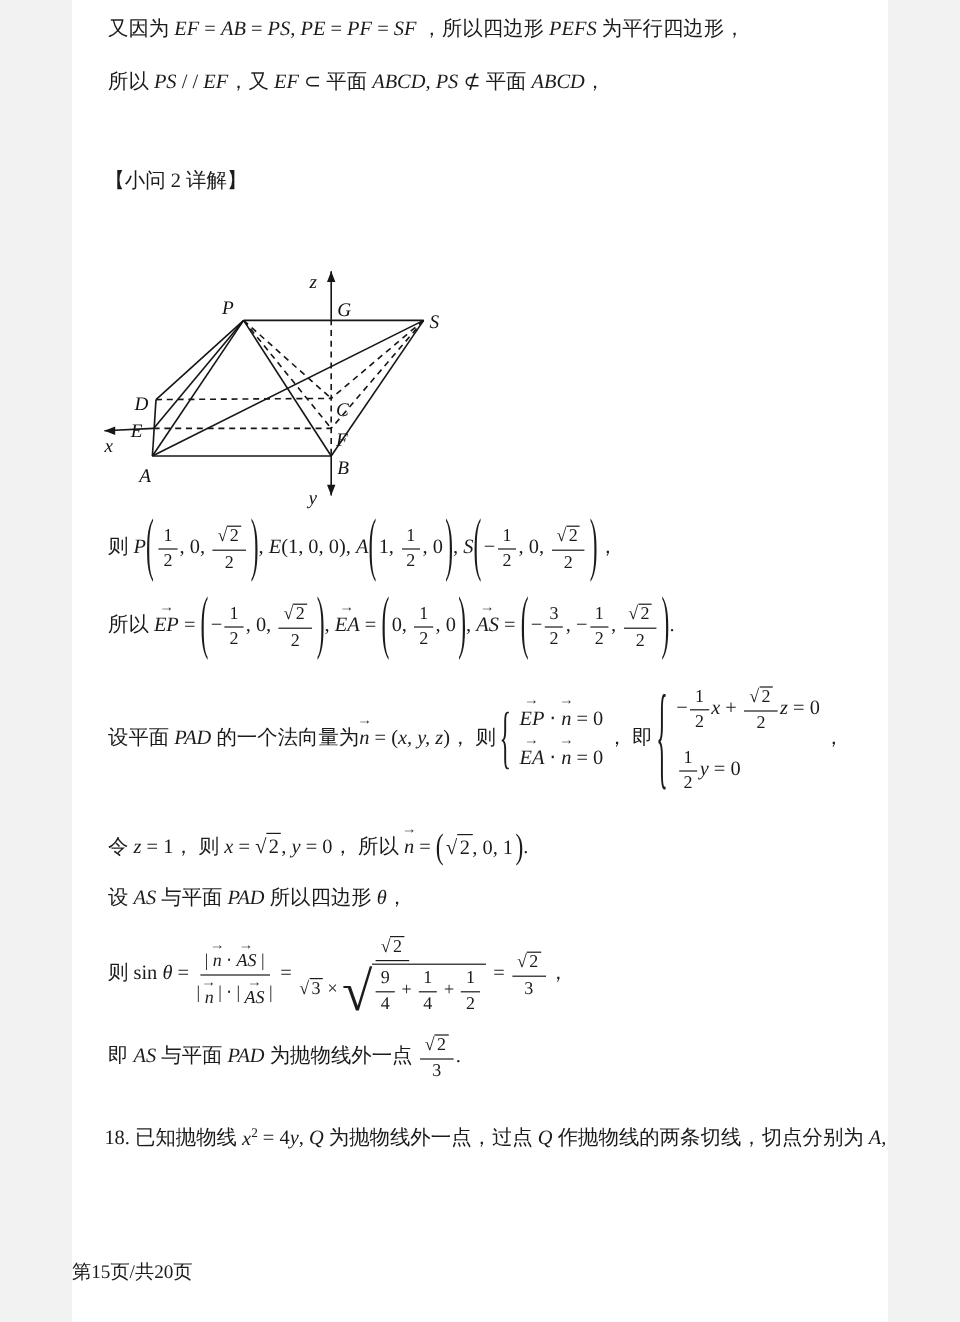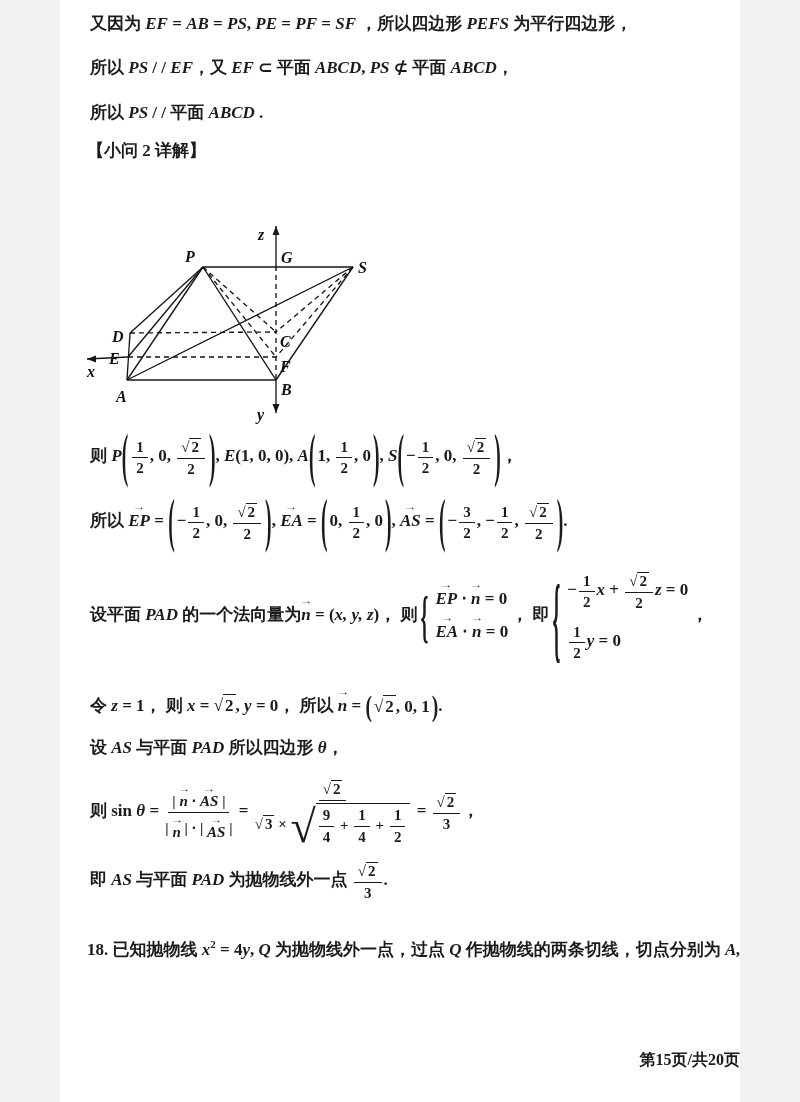--- a/index.html
+++ b/index.html
@@ -1,17 +1,17 @@
 <!DOCTYPE html>
 <html><head>
 <meta charset="utf-8">
 <style>
   html,body{margin:0;padding:0;background:#f2f2f2;}
   .page{position:relative;width:680px;height:1102px;margin:0 auto;background:#ffffff;
-        color:#1b1b1b;font-family:"Liberation Serif",serif;font-size:17px;overflow:hidden;font-weight:bold;}
+        color:#1b1b1b;font-family:"Liberation Serif",serif;font-size:17px;overflow:hidden;}
   .block{position:absolute;white-space:pre;line-height:1.35;}
   .cjk{font-family:"Liberation Serif",serif;}
   .mt{font-family:"Liberation Serif",serif;}
   .it{font-style:italic;}
   .supwrap sup{font-size:11px;}
   
   .vec{display:inline-block;position:relative;}
   .vec-arrow{position:absolute;top:-10px;left:50%;transform:translateX(-50%) scaleX(1.25);
              font-size:10px;font-style:normal;letter-spacing:0;}
   .vec-body{font-style:italic;}
@@ -35,29 +35,28 @@
   .paren>.pbody{display:inline-flex;align-items:center;padding:0 2px;white-space:pre;}
   
   .cases{display:inline-flex;align-items:center;vertical-align:middle;margin:0 3px;}
   .cases>.brace{display:inline-block;font-size:20px;line-height:1;margin-right:7px;
                 transform:scaleY(var(--by,2.8));}
   .cases>.rows{display:inline-flex;flex-direction:column;gap:10px;}
   .cases .row{display:flex;align-items:center;white-space:pre;}
   
   .diagram{position:absolute;left:0;top:212px;}
   .diagram text{font-family:"Liberation Serif",serif;font-style:italic;font-size:16px;fill:#121212;}
-  .footer{position:absolute;left:0;top:1050px;width:100%;text-align:right;font-size:16px;}
+  .footer{position:absolute;left:0;top:1050px;width:100%;text-align:left;font-size:16px;}
 </style>
 </head>
 <body>
 
 <div class="page">
   <div class="block" style="left:30px;top:13px"><span class="cjk">又因为 </span><span class="it">EF</span><span class="mt"> = </span><span class="it">AB</span><span class="mt"> = </span><span class="it">PS</span><span class="mt">, </span><span class="it">PE</span><span class="mt"> = </span><span class="it">PF</span><span class="mt"> = </span><span class="it">SF</span><span class="cjk"> ，所以四边形 </span><span class="it">PEFS</span><span class="cjk"> 为平行四边形，</span></div>
   <div class="block" style="left:30px;top:57px"><span class="cjk">所以 </span><span class="it">PS</span><span class="mt"> / / </span><span class="it">EF</span><span class="cjk">，又 </span><span class="it">EF</span><span class="mt"> ⊂ </span><span class="cjk">平面 </span><span class="it">ABCD</span><span class="mt">, </span><span class="it">PS</span><span class="mt"> ⊄ </span><span class="cjk">平面 </span><span class="it">ABCD</span><span class="cjk">，</span></div>
-  <div class="block" style="left:30px;top:102px"><span class="cjk">所以 </span><span class="it">PS</span><span class="mt"> / / </span><span class="cjk">平面 </span><span class="it">ABCD</span><span class="mt"> .</span></div>
   <div class="block" style="left:27px;top:140px"><span class="cjk">【小问 2 详解】</span></div>
 
   <svg class="diagram" width="334" height="216" viewBox="0 0 334 216" xmlns="http://www.w3.org/2000/svg">
       <line x1="143" y1="55" x2="293" y2="55" stroke="#161616" stroke-width="1.35"></line>
       <line x1="143" y1="55" x2="70" y2="121" stroke="#161616" stroke-width="1.35"></line>
       <line x1="143" y1="55" x2="68" y2="145" stroke="#161616" stroke-width="1.35"></line>
       <line x1="143" y1="55" x2="67" y2="168" stroke="#161616" stroke-width="1.35"></line>
       <line x1="143" y1="55" x2="216" y2="168" stroke="#161616" stroke-width="1.35"></line>
       <line x1="67" y1="168" x2="216" y2="168" stroke="#161616" stroke-width="1.35"></line>
       <line x1="67" y1="168" x2="70" y2="121" stroke="#161616" stroke-width="1.35"></line>

